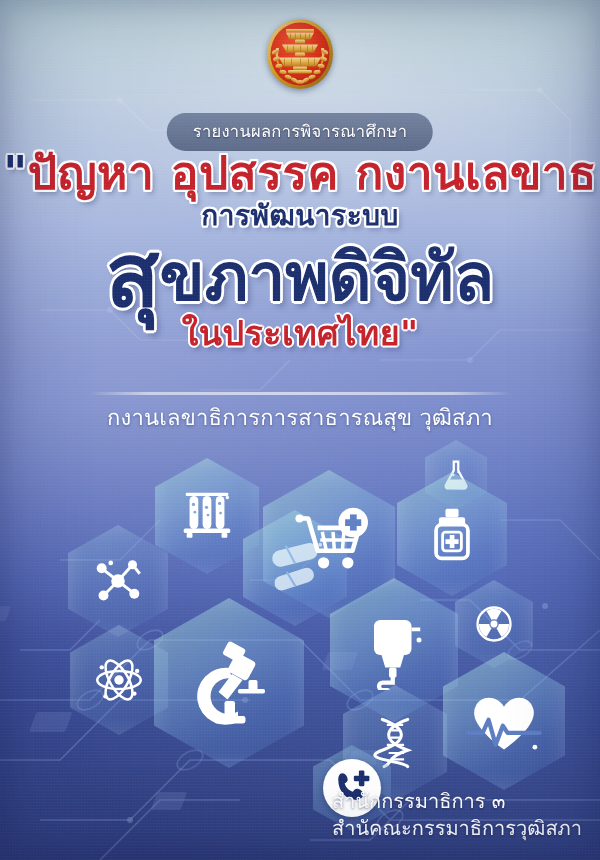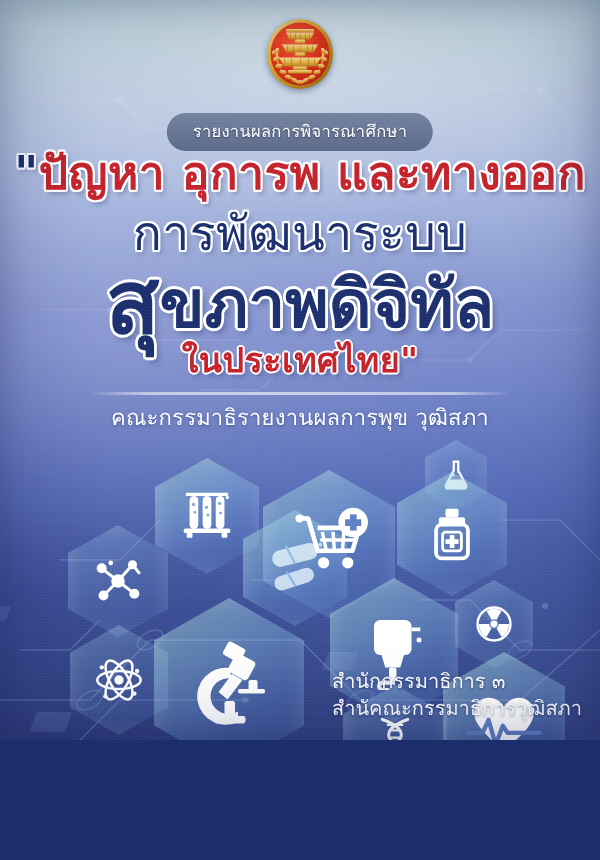--- a/index.html
+++ b/index.html
@@ -4,21 +4,21 @@
 <style>
   * { margin:0; padding:0; box-sizing:border-box; }
   html,body { width:600px; height:860px; overflow:hidden; background:#1b2d6b; }
 
   body {
     font-family:"DejaVu Sans","Liberation Sans",sans-serif;
   }
 
   .cover {
     position:relative;
-    width:600px; height:740px;
+    width:600px; height:860px;
     overflow:hidden;
     background:
       linear-gradient(180deg,
         #b9d2d8 0%,
         #bcd0dc 6%,
         #b9c9de 12%,
         #b3c2e0 19%,
         #a6b6de 26%,
         #93a4d6 34%,
         #8494d0 41%,
@@ -83,22 +83,22 @@
     color:#c4222b;
     letter-spacing:.5px;
     text-shadow:
       -1.6px -1.6px 0 #fff, 1.6px -1.6px 0 #fff, -1.6px 1.6px 0 #fff, 1.6px 1.6px 0 #fff,
       -2.2px 0 0 #fff, 2.2px 0 0 #fff, 0 -2.2px 0 #fff, 0 2.2px 0 #fff,
       3px 4px 5px rgba(30,40,90,.35);
   }
   .t1 .q { color:#1b2f6e; }
 
   .t2 {
-    margin-top:13px;
-    font-size:48px; font-weight:normal;
+    margin-top:6px;
+    font-size:28px; font-weight:bold;
     color:#1b2f6e;
     letter-spacing:.5px;
     text-shadow:
       -1.6px -1.6px 0 #fff, 1.6px -1.6px 0 #fff, -1.6px 1.6px 0 #fff, 1.6px 1.6px 0 #fff,
       -2.2px 0 0 #fff, 2.2px 0 0 #fff, 0 -2.2px 0 #fff, 0 2.2px 0 #fff,
       3px 4px 5px rgba(30,40,90,.35);
   }
 
   .t3 {
     margin-top:2px;
@@ -279,28 +279,28 @@
           <ellipse cx="42" cy="66" rx="3.4" ry="1.9" transform="rotate(-30 42 66)"></ellipse>
         </g>
         <ellipse cx="36" cy="68" rx="4" ry="2"></ellipse>
       </g>
     </svg>
   </div>
 
   <div class="report-pill">รายงานผลการพิจารณาศึกษา</div>
 
   <div class="title-block">
-    <div class="t-line t1"><span class="q">"</span><span>ปัญหา อุการพ และทางออก</span></div>
+    <div class="t-line t1"><span class="q">"</span><span>ปัญหา อุปสรรค กงานเลขาธ</span></div>
     <div class="t-line t2">การพัฒนาระบบ</div>
     <div class="t-line t3"><span class="big">สุ</span><span>ขภาพดิจิทัล</span></div>
     <div class="t-line t4">ในประเทศไทย"</div>
   </div>
 
   <div class="divider"></div>
-  <div class="byline">คณะกรรมาธิรายงานผลการพุข วุฒิสภา</div>
+  <div class="byline">กงานเลขาธิการการสาธารณสุข วุฒิสภา</div>
 
   <svg class="circuit" viewBox="0 0 600 460">
     <g stroke="#9fb3e8" stroke-width="1.6" fill="none" opacity="0.55">
       <path d="M0 300 L90 300 L150 240 L300 240 L360 300 L520 300 L600 230"></path>
       <path d="M0 360 L60 360 L120 300 L250 300"></path>
       <path d="M40 420 L130 420 L190 360 L330 360 L390 420 L600 420"></path>
       <path d="M100 460 L160 400 L240 400"></path>
       <path d="M420 200 L470 200 L520 250 L600 250"></path>
       <path d="M310 440 L370 440 L410 400 L600 400"></path>
       <path d="M20 250 L70 250 L100 220"></path>

